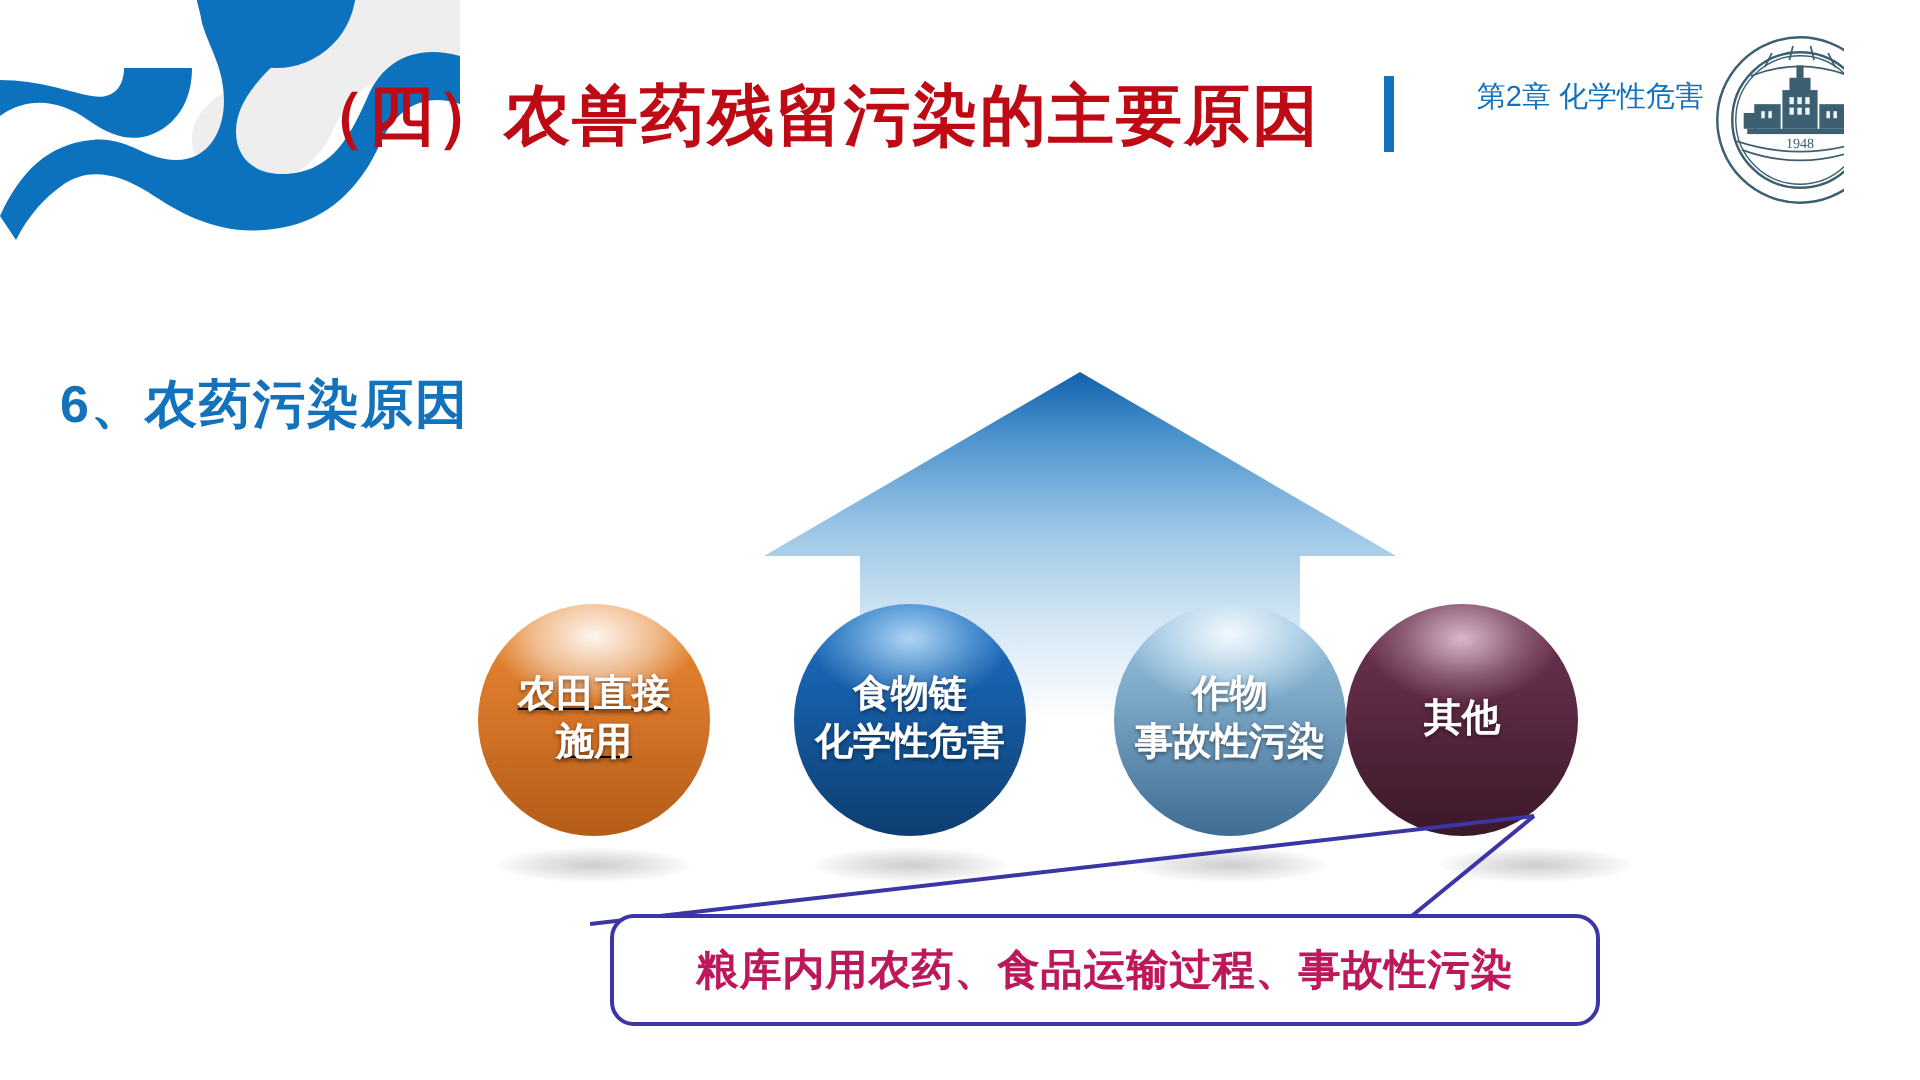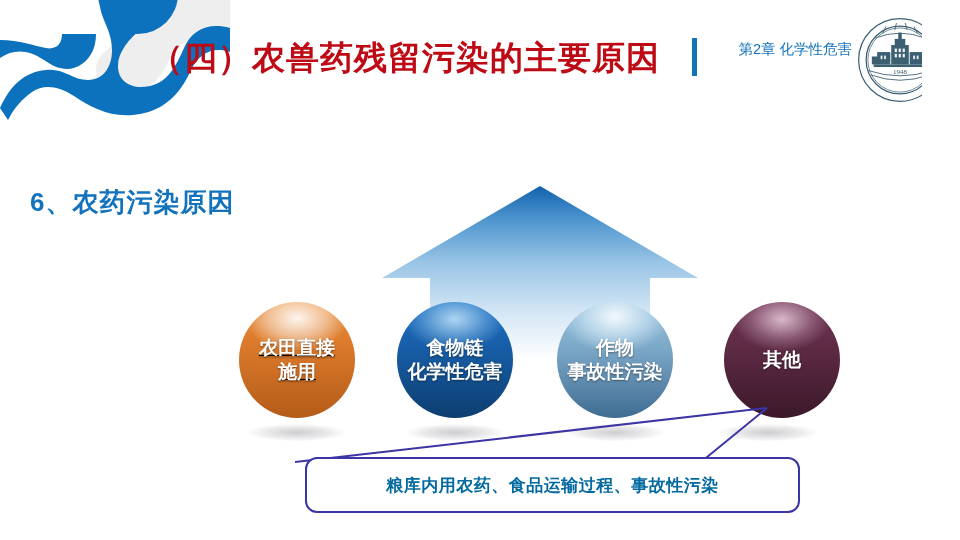--- a/index.html
+++ b/index.html
@@ -175,21 +175,21 @@
   #node-2 {
     left: 557px; top: 302px;
     background:
       radial-gradient(ellipse 62% 42% at 50% 13%,
         rgba(246,252,255,0.95) 0%,
         rgba(212,234,248,0.55) 44%,
         rgba(170,205,232,0.0) 74%),
       linear-gradient(to bottom, #9cc3de 0%, #7daac9 38%, #3f6c92 100%);
   }
   #node-3 {
-    left: 724px; top: 302px;
+    left: 673px; top: 302px;
     background:
       radial-gradient(ellipse 58% 38% at 50% 15%,
         rgba(226,196,214,0.92) 0%,
         rgba(180,138,162,0.45) 45%,
         rgba(140,96,122,0.0) 73%),
       linear-gradient(to bottom, #6e3451 0%, #5d2a44 40%, #3b1829 100%);
   }
 
   
   #callout-connector {
@@ -208,23 +208,23 @@
     height: 56px;
     box-sizing: border-box;
     border: 2px solid #3b35a5;
     border-radius: 12px;
     background: #ffffff;
     display: flex;
     align-items: center;
     justify-content: center;
   }
   #callout-text {
-    font-size: 17px;
-    font-weight: bold;
-    color: #0369a1;
+    font-size: 21px;
+    font-weight: bold;
+    color: #be185d;
     letter-spacing: 0.5px;
     white-space: nowrap;
   }
 </style>
 </head>
 <body>
 
 <div id="slide">
 
   <svg id="corner-deco" viewBox="0 0 230 125">

